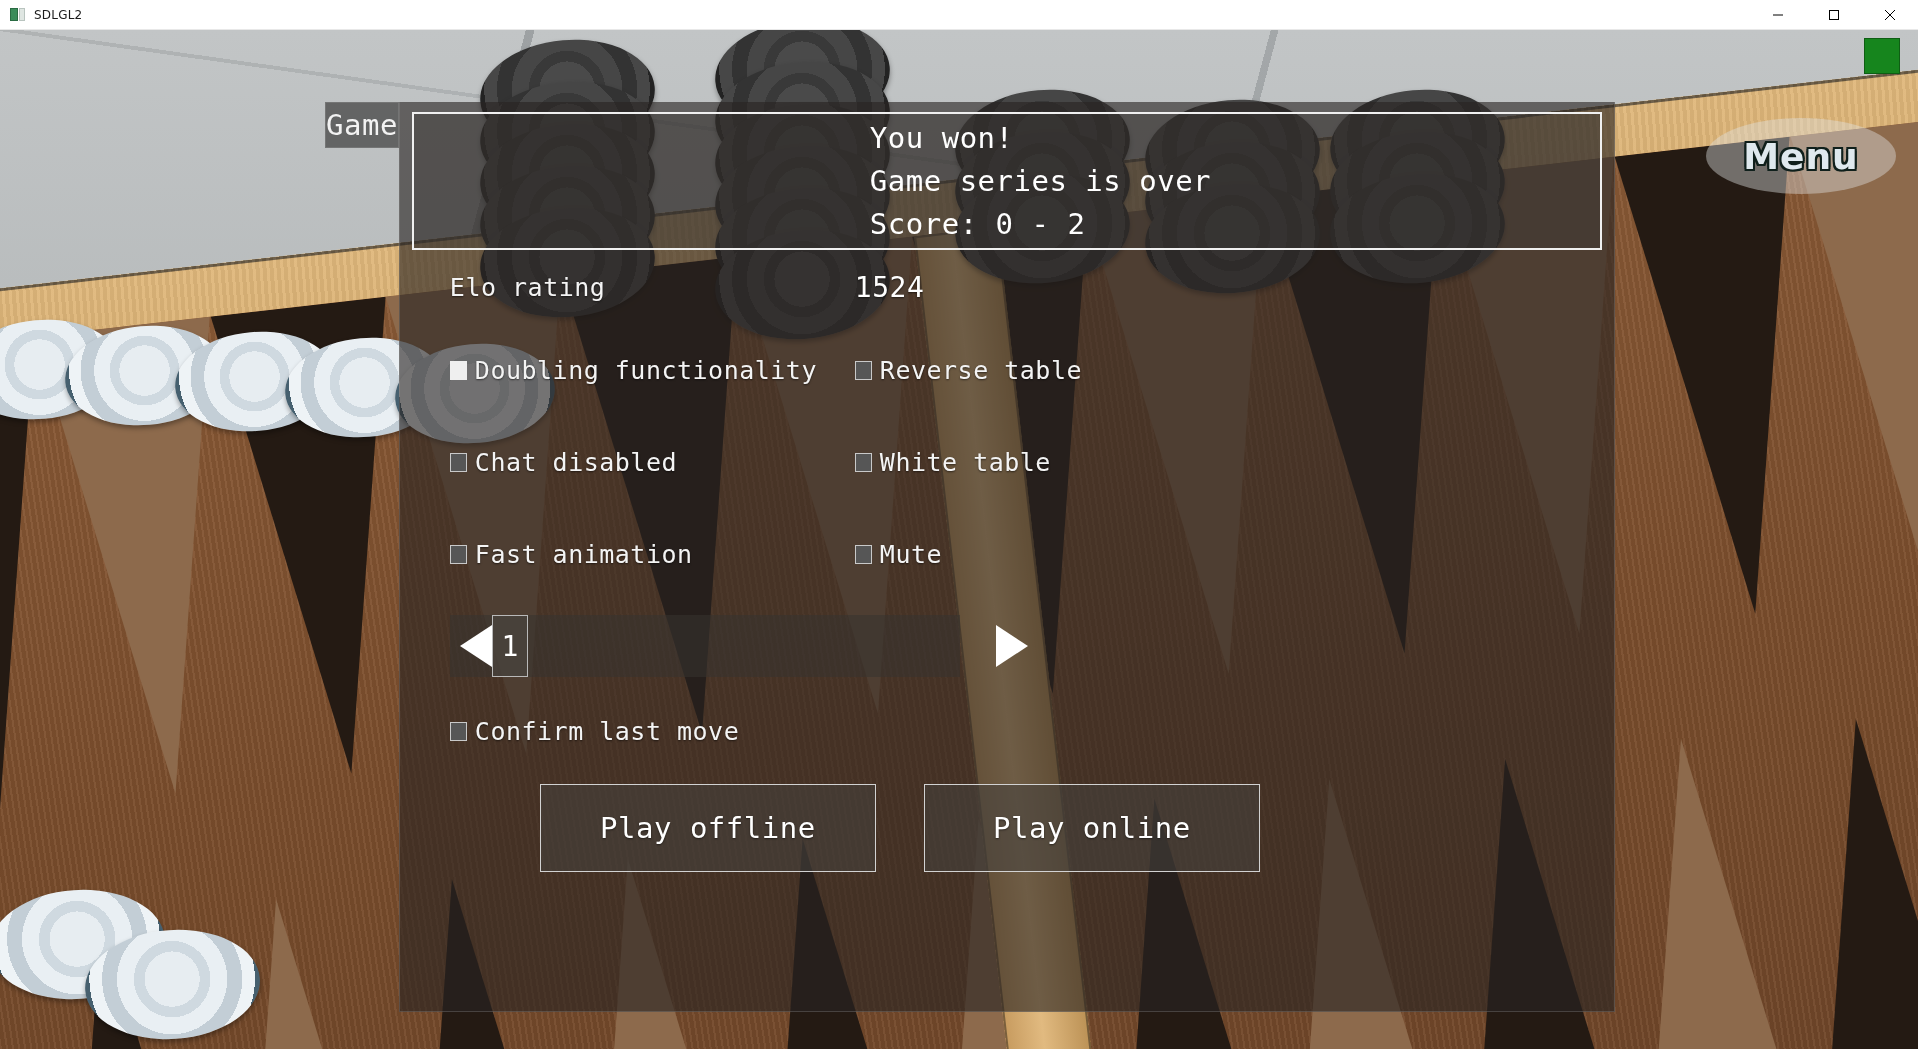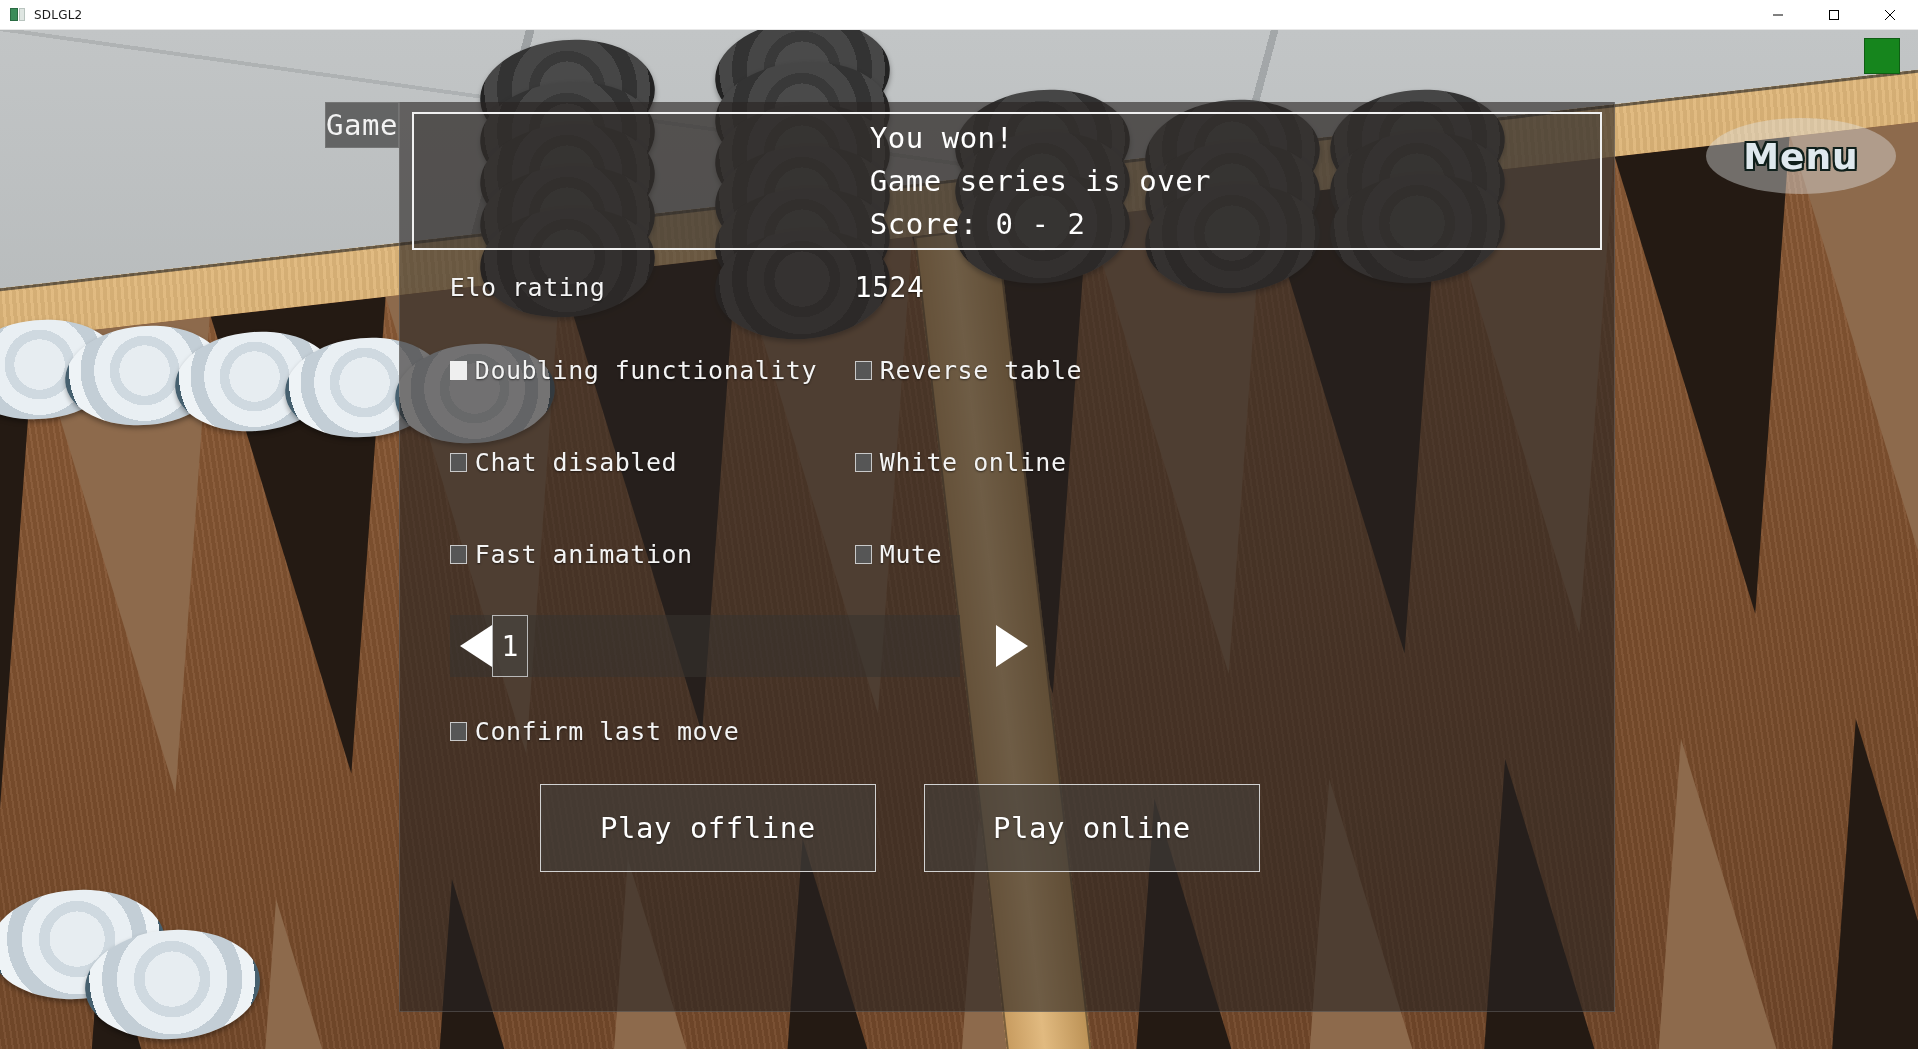--- a/index.html
+++ b/index.html
@@ -558,21 +558,21 @@
             </div>
           </div>
 
           <div class="cbrow">
             <div class="cb-cell c1">
               <div class="box"></div>
               <div class="cb-label">Chat disabled</div>
             </div>
             <div class="cb-cell c2">
               <div class="box"></div>
-              <div class="cb-label">White online</div>
+              <div class="cb-label">White table</div>
             </div>
           </div>
 
           <div class="cbrow">
             <div class="cb-cell c1">
               <div class="box"></div>
               <div class="cb-label">Fast animation</div>
             </div>
             <div class="cb-cell c2">
               <div class="box"></div>

